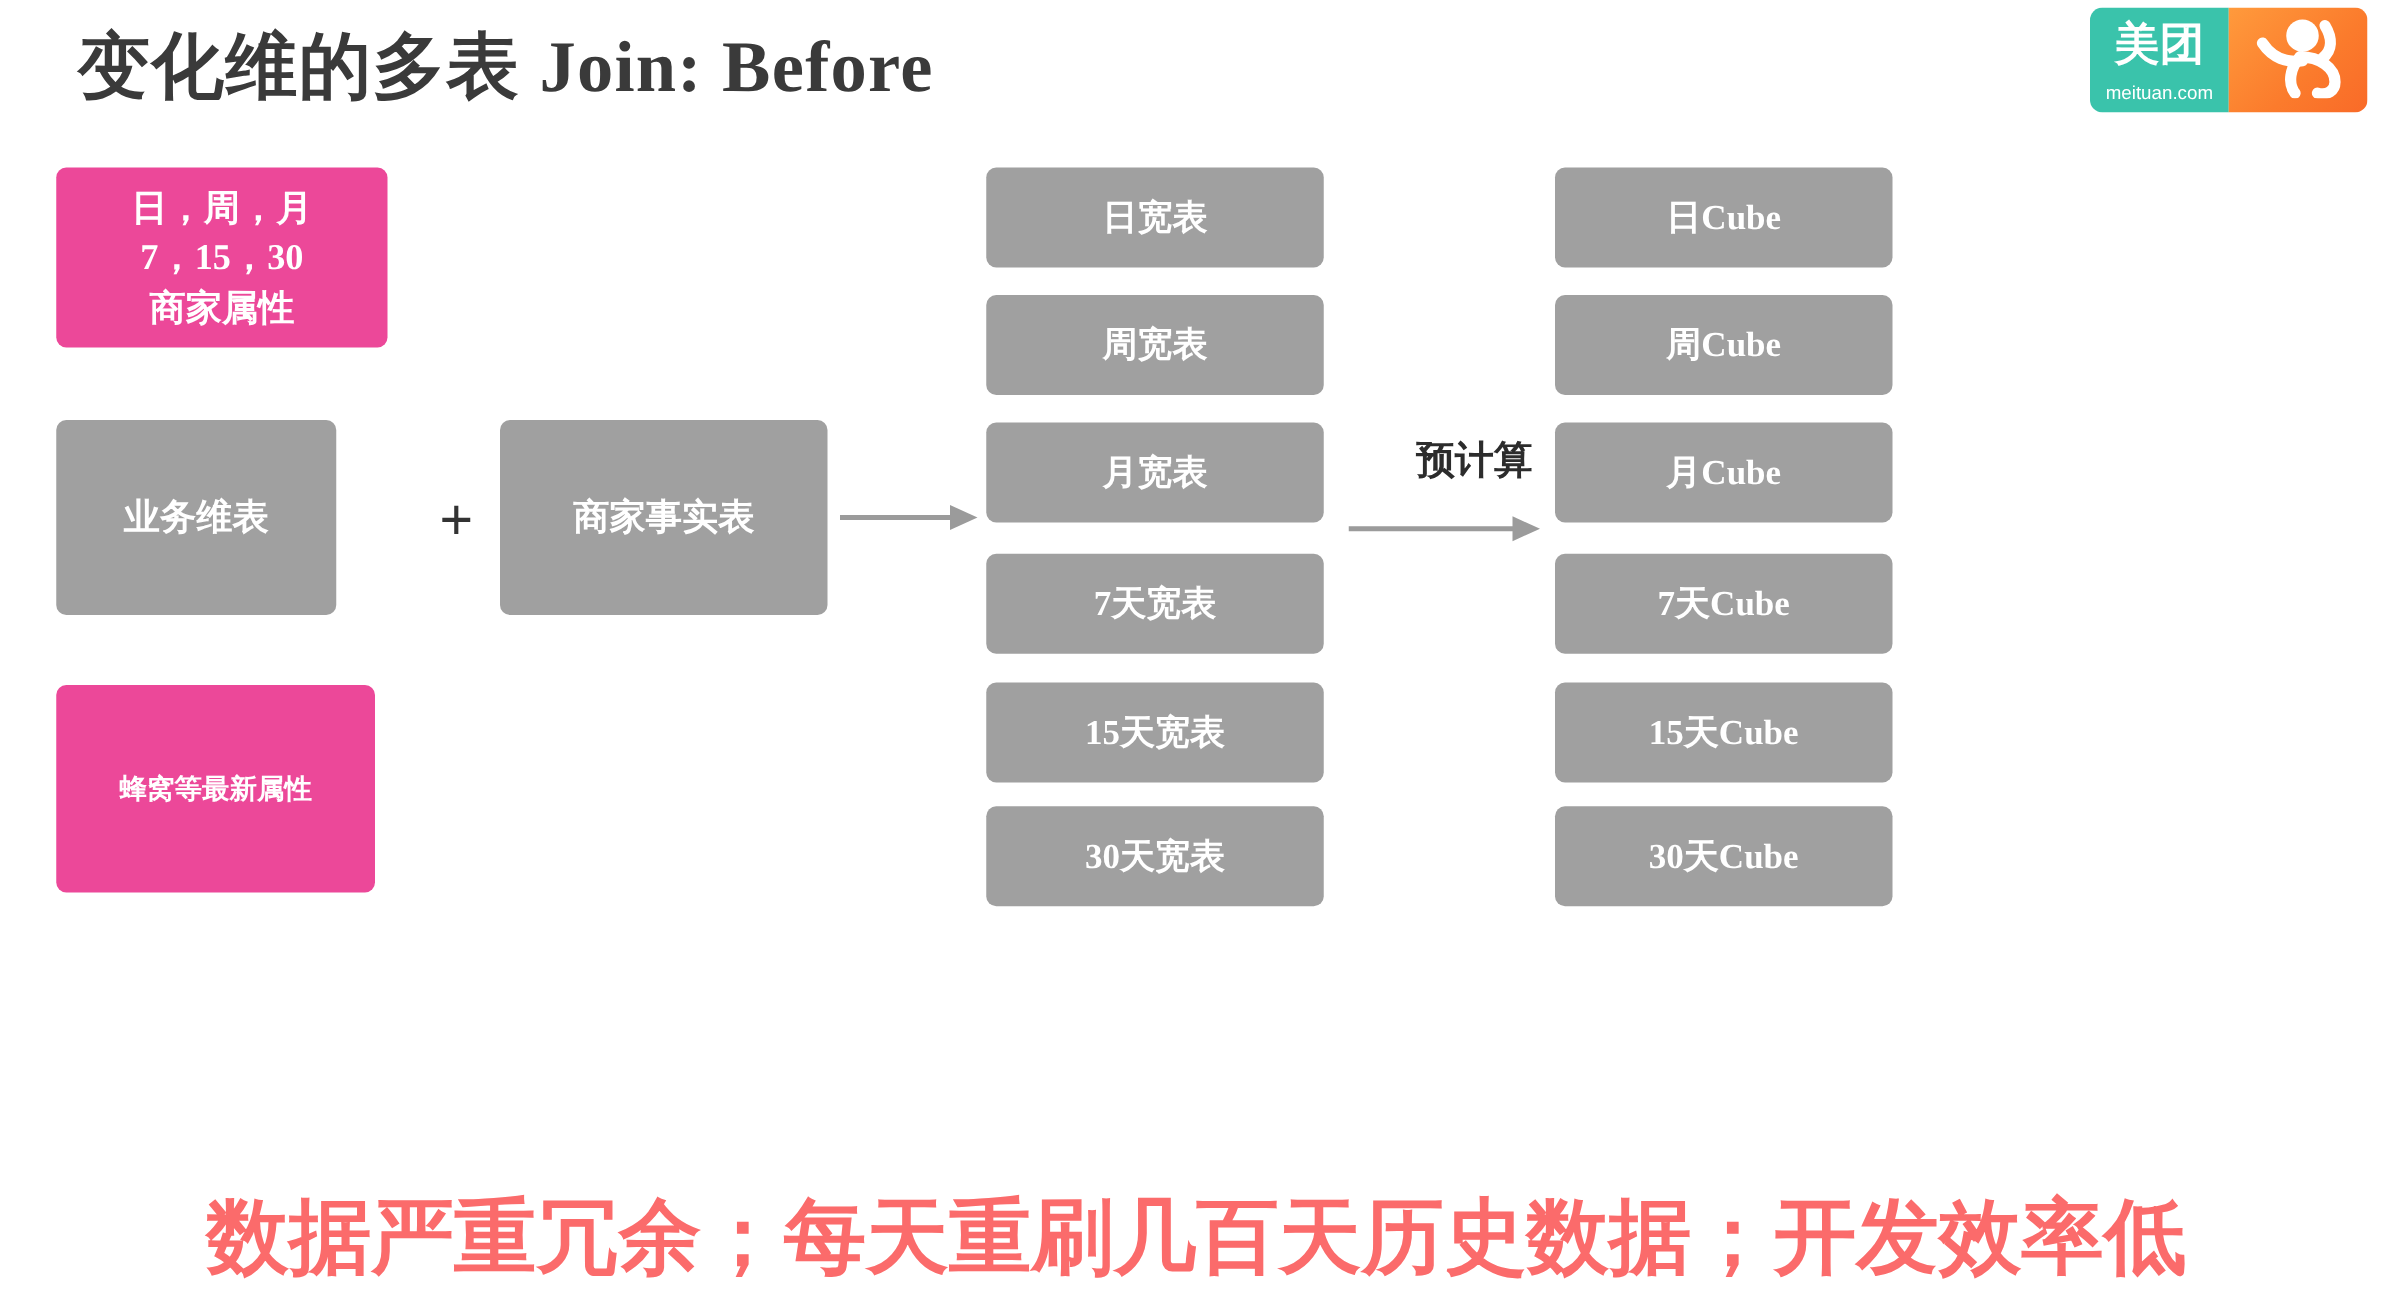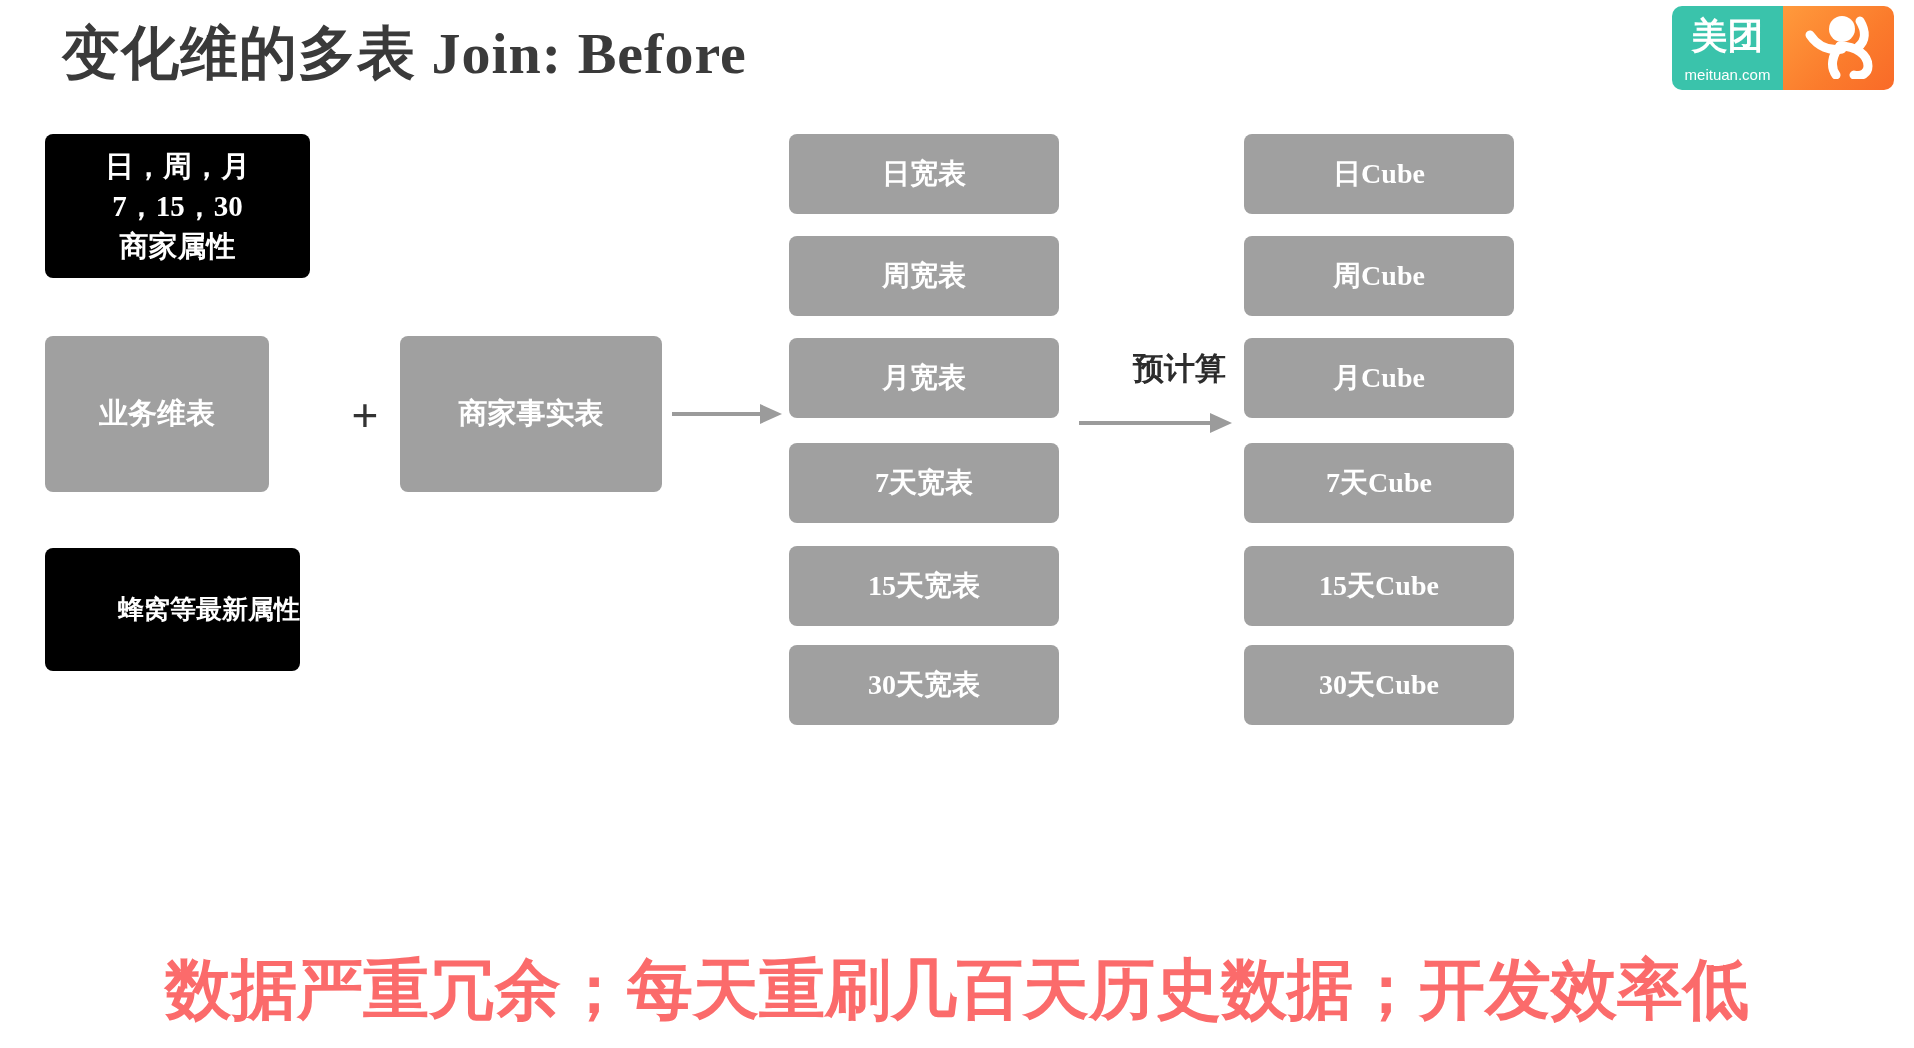--- a/index.html
+++ b/index.html
@@ -88,21 +88,21 @@
     position: absolute;
     border-radius: 8px;
     display: flex;
     align-items: center;
     justify-content: center;
     text-align: center;
     color: #ffffff;
     box-sizing: border-box;
   }
   .box-gray { background: #a0a0a0; }
-  .box-red  { background: #000000; }
+  .box-red  { background: #ec4899; }
 
   .label-sans {
     font-family: "DejaVu Sans", sans-serif;
     font-weight: bold;
   }
   .label-serif {
     font-family: "Liberation Serif", "DejaVu Serif", serif;
     font-weight: bold;
   }
 
@@ -135,23 +135,22 @@
   }
 
   
   #box-merchant-fact {
     left: 400px; top: 336px; width: 262px; height: 156px;
     font-size: 29px;
   }
 
   
   #box-honeycomb {
-    left: 45px; top: 548px; width: 255px; height: 123px;
-    font-size: 26px;
-    justify-content: flex-end;
+    left: 45px; top: 548px; width: 255px; height: 166px;
+    font-size: 22px;
   }
 
   
   .col-wide { left: 789px; width: 270px; }
   .col-cube { left: 1244px; width: 270px; }
   .row-h { height: 80px; }
 
   .col-wide .box-label { font-size: 28px; }
   .col-cube .box-label { font-size: 28px; }
 

